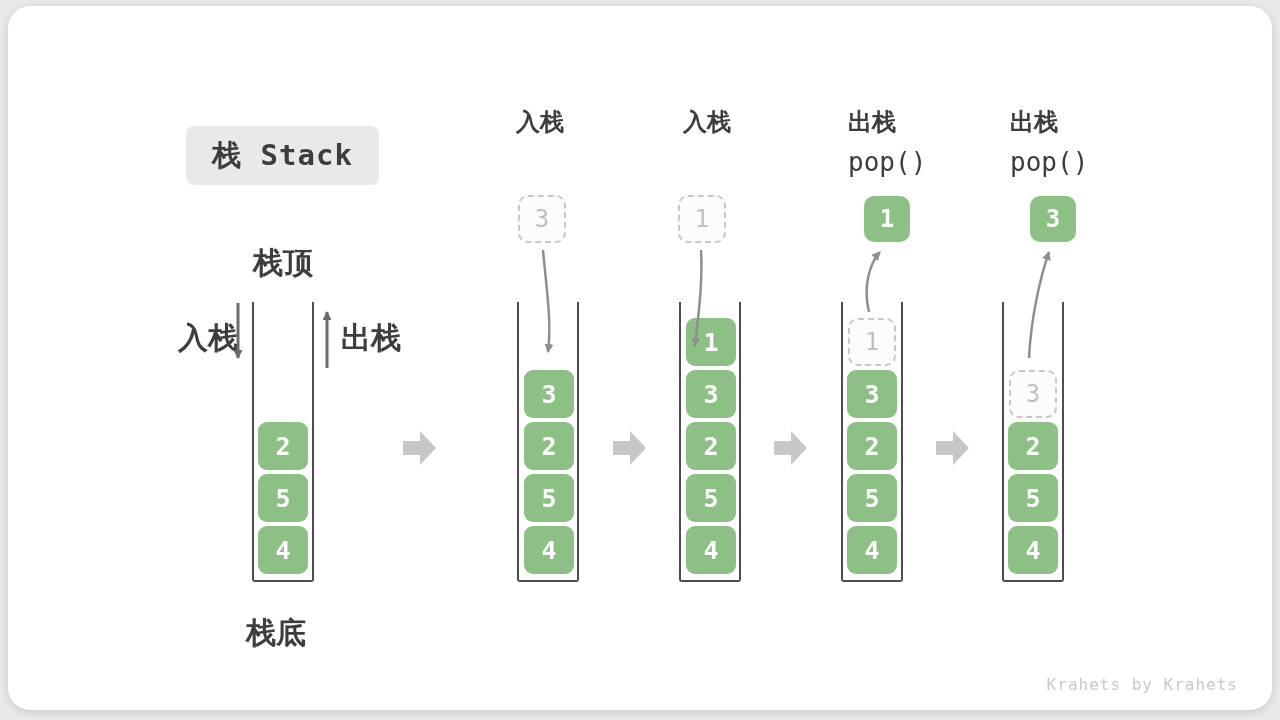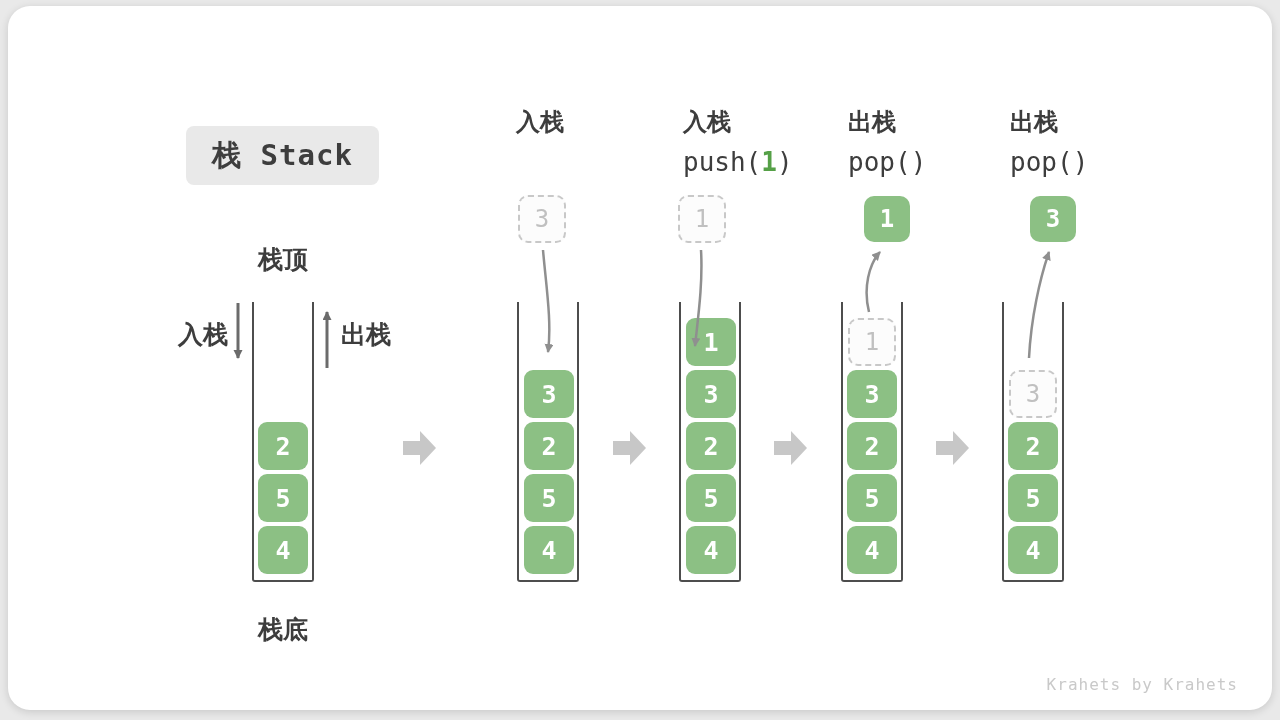--- a/index.html
+++ b/index.html
@@ -7,21 +7,21 @@
   .card{position:absolute;left:8px;top:6px;right:8px;bottom:10px;background:#ffffff;
     border-radius:22px;box-shadow:0 2px 8px rgba(0,0,0,.14);}
   .canvas{position:absolute;inset:0;}
 
   
   .title-box{position:absolute;left:186px;top:111px;width:193px;height:59px;
     background:var(--title-bg);border-radius:8px;display:flex;align-items:center;justify-content:center;margin-top:15px;}
   .title-box span{font-family:"DejaVu Sans Mono",monospace;font-weight:bold;font-size:29px;color:var(--ink);letter-spacing:1px;}
 
   
-  .zh{position:absolute;font-weight:bold;font-size:25px;color:var(--ink);white-space:nowrap;}
+  .zh{position:absolute;font-weight:bold;font-size:30px;color:var(--ink);white-space:nowrap;}
   .centered{transform:translateX(-50%);}
 
   
   .op{position:absolute;width:160px;}
   .op .op-zh{font-weight:bold;font-size:24px;color:var(--ink);}
   .op .op-code{margin-top:9px;font-family:"DejaVu Sans Mono",monospace;font-size:26px;color:var(--ink);}
   .op .op-code .arg{color:var(--green-dark);font-weight:bold;}
 
   
   .well{position:absolute;top:302px;width:62px;height:280px;box-sizing:border-box;
@@ -56,31 +56,30 @@
 <body>
 
 <div class="card"></div>
 <div class="canvas">
 
   <div class="title-box">
     <span>栈 Stack</span>
   </div>
 
   <div class="zh centered" style="left:283px;top:243px;">栈顶</div>
-  <div class="zh centered" style="left:283px;top:613px;">栈底</div>
+  <div class="zh centered" style="left:276px;top:613px;">栈底</div>
 
   <div class="zh" style="left:178px;top:318px;">入栈</div>
   <div class="zh" style="left:341px;top:318px;">出栈</div>
 
   <div class="op" style="left:516px;top:106px;">
     <div class="op-zh">入栈</div>
   </div>
   <div class="op" style="left:683px;top:106px;">
     <div class="op-zh">入栈</div>
-    <div class="op-code"><span>push(</span><span class="arg">1</span><span>)</span></div>
   </div>
   <div class="op" style="left:848px;top:106px;">
     <div class="op-zh">出栈</div>
     <div class="op-code"><span>pop(</span><span class="arg"></span><span>)</span></div>
   </div>
   <div class="op" style="left:1010px;top:106px;">
     <div class="op-zh">出栈</div>
     <div class="op-code"><span>pop(</span><span class="arg"></span><span>)</span></div>
   </div>
 

